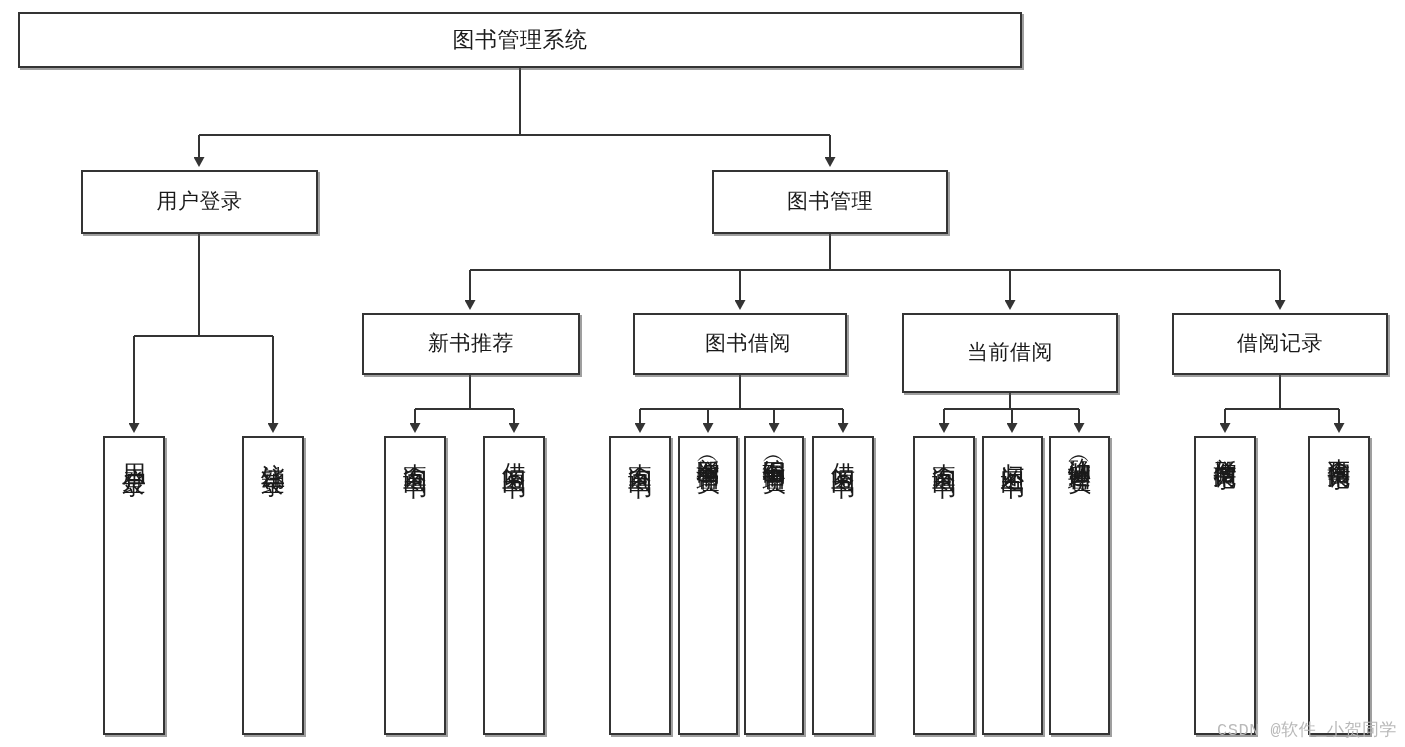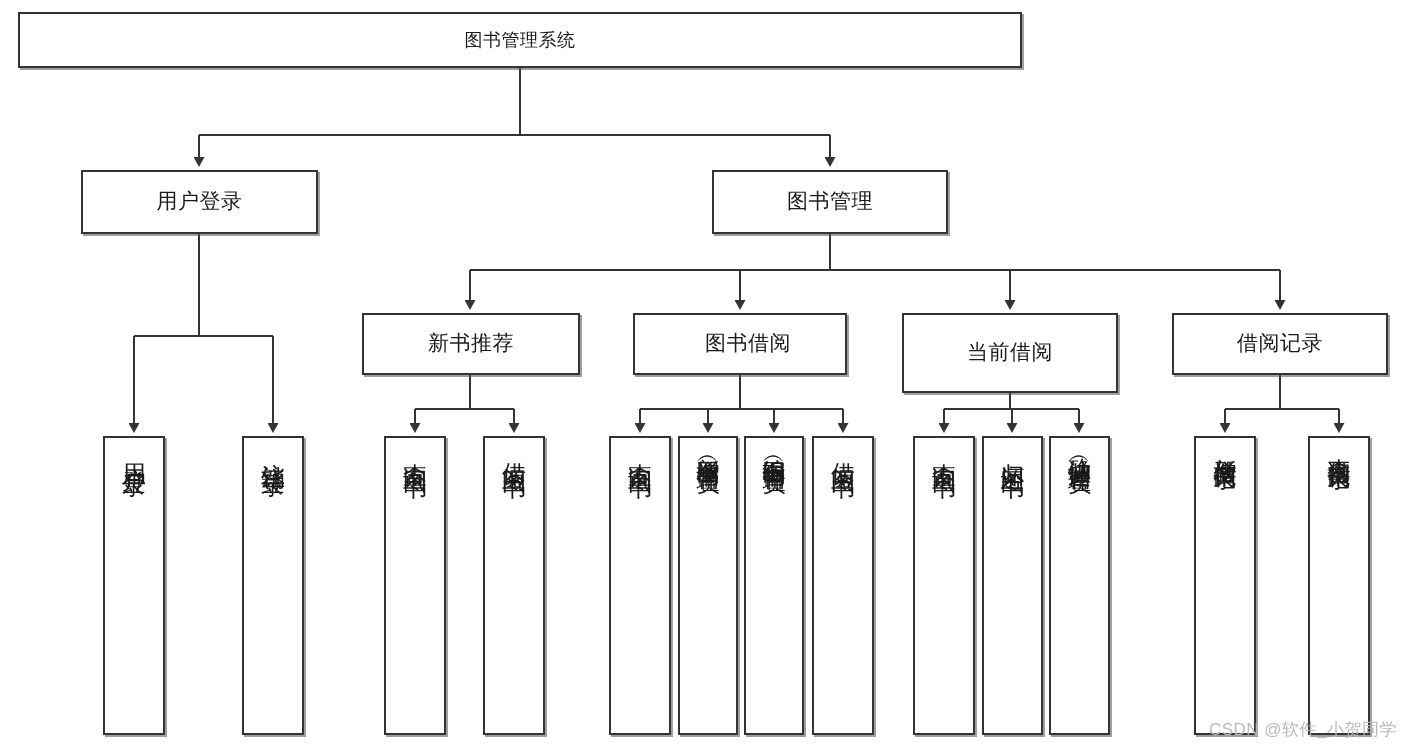--- a/index.html
+++ b/index.html
@@ -36,21 +36,21 @@
     text-align:center;
     line-height:1.12;
     letter-spacing:0.5px;
     white-space:nowrap;
   }
   
   .node.h .lbl{
     font-size:21px;
   }
   .node.root .lbl{
-    font-size:18px;
+    font-size:22px;
   }
   
   .node.v{
     align-items:flex-start;
     justify-content:center;
     padding-top:6px;
   }
   .node.v .lbl{
     writing-mode:vertical-rl;
     text-orientation:upright;
@@ -68,21 +68,21 @@
     letter-spacing:2px;
   }
   #watermark{
     position:absolute;
     right:8px;
     bottom:6px;
     font-size:17px;
     color:#b9b9b9;
     letter-spacing:0.5px;
     white-space:nowrap;
-    font-family:Liberation Sans, sans-serif;
+    font-family:Liberation Mono, monospace;
   }
 </style>
 </head>
 <body>
 
 <div id="canvas">
 
   <svg id="wires" viewBox="0 0 1405 747">
     <defs>
       <marker id="arrow" markerWidth="10" markerHeight="11" refX="1" refY="5.5" orient="auto" markerUnits="userSpaceOnUse">

